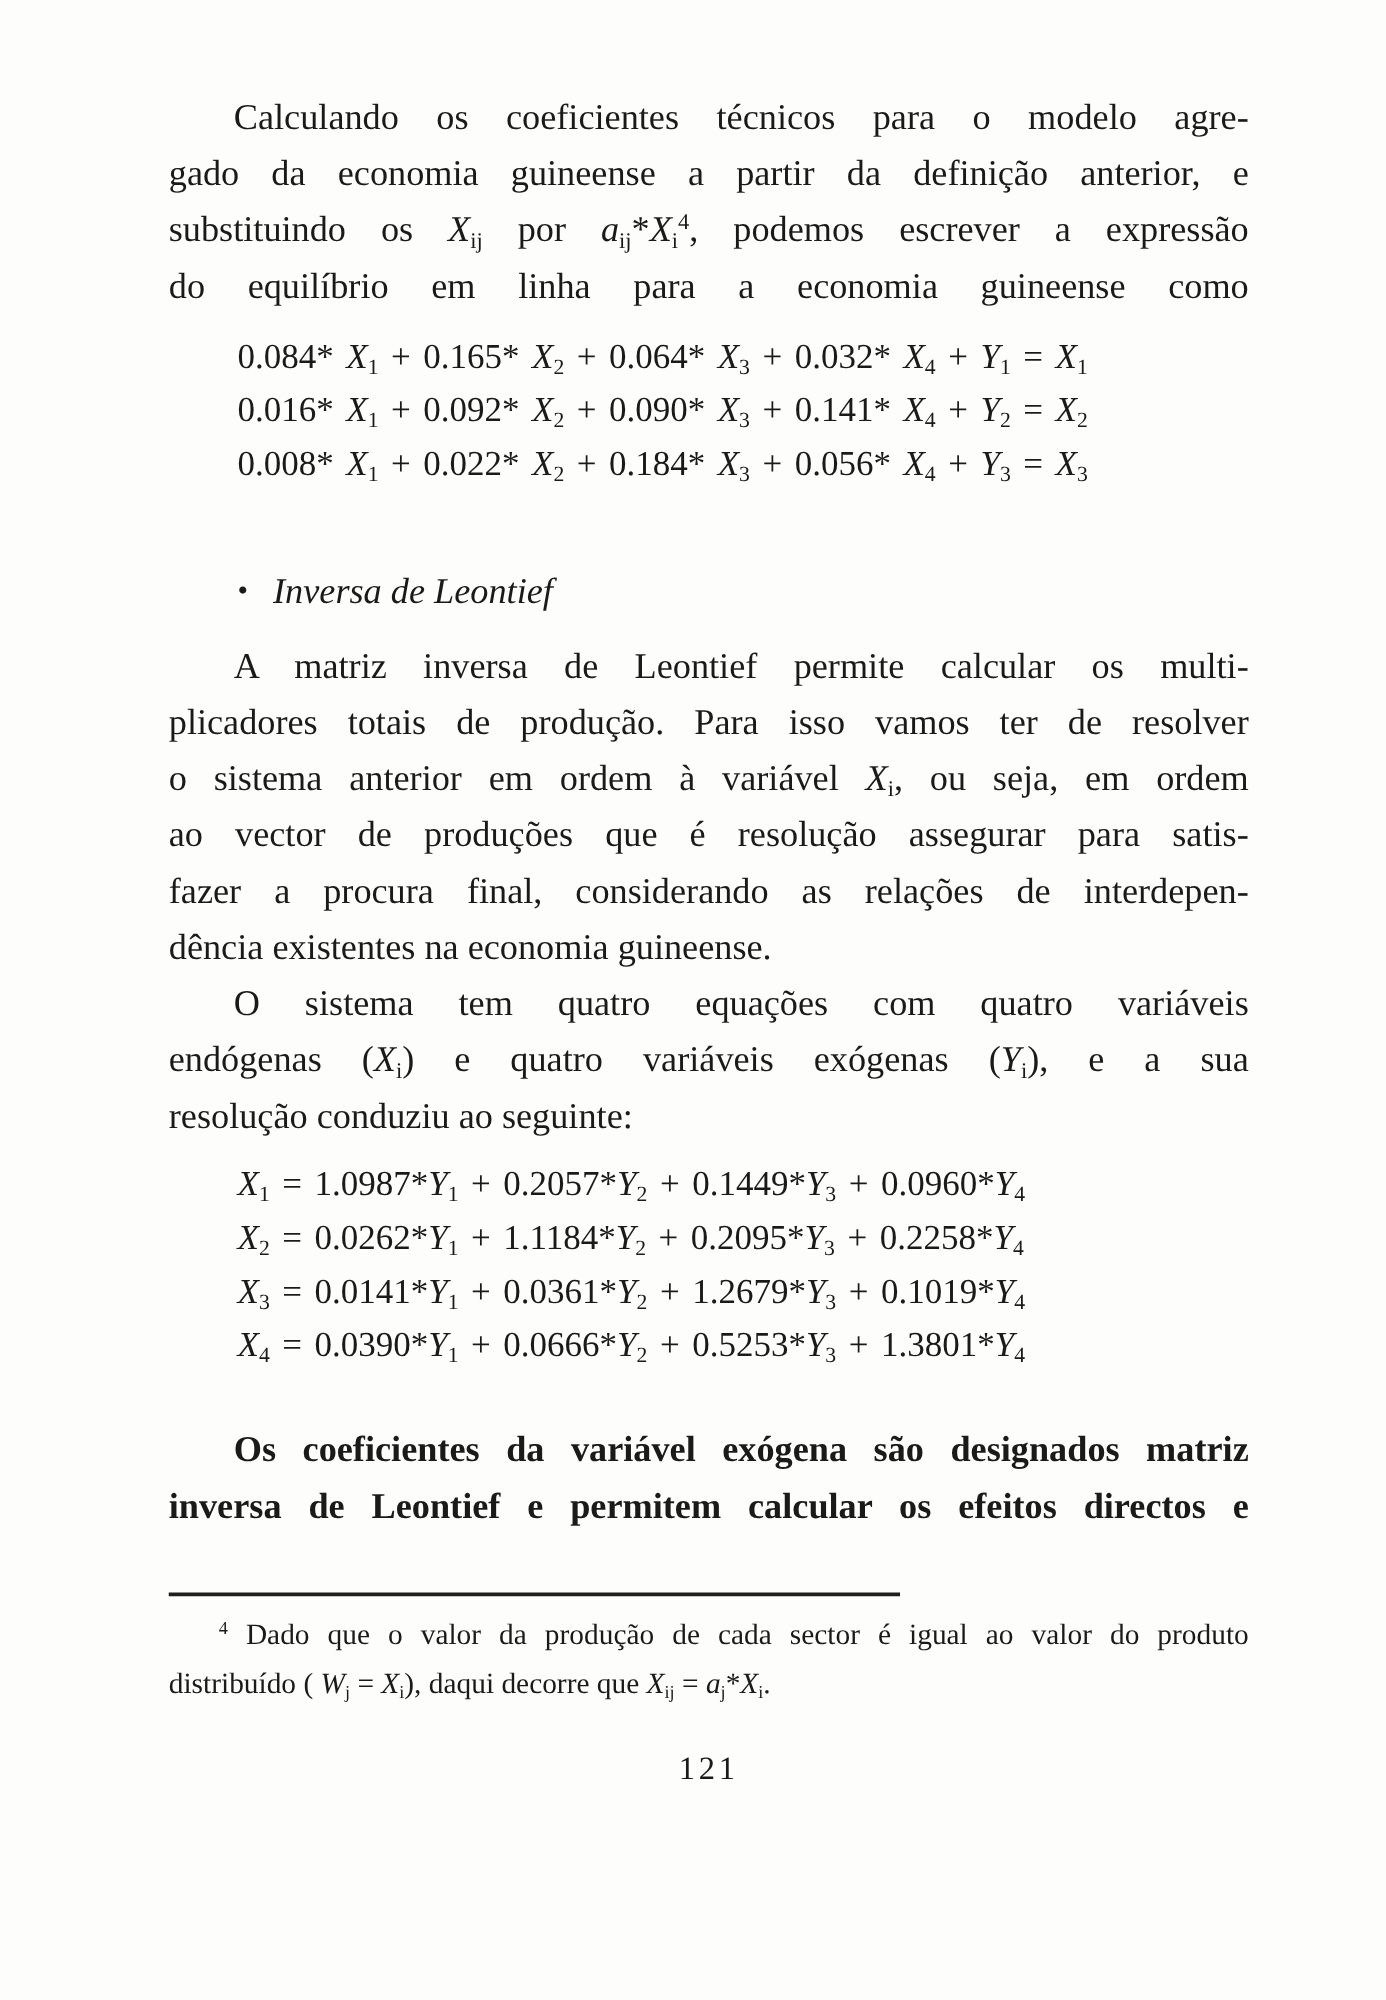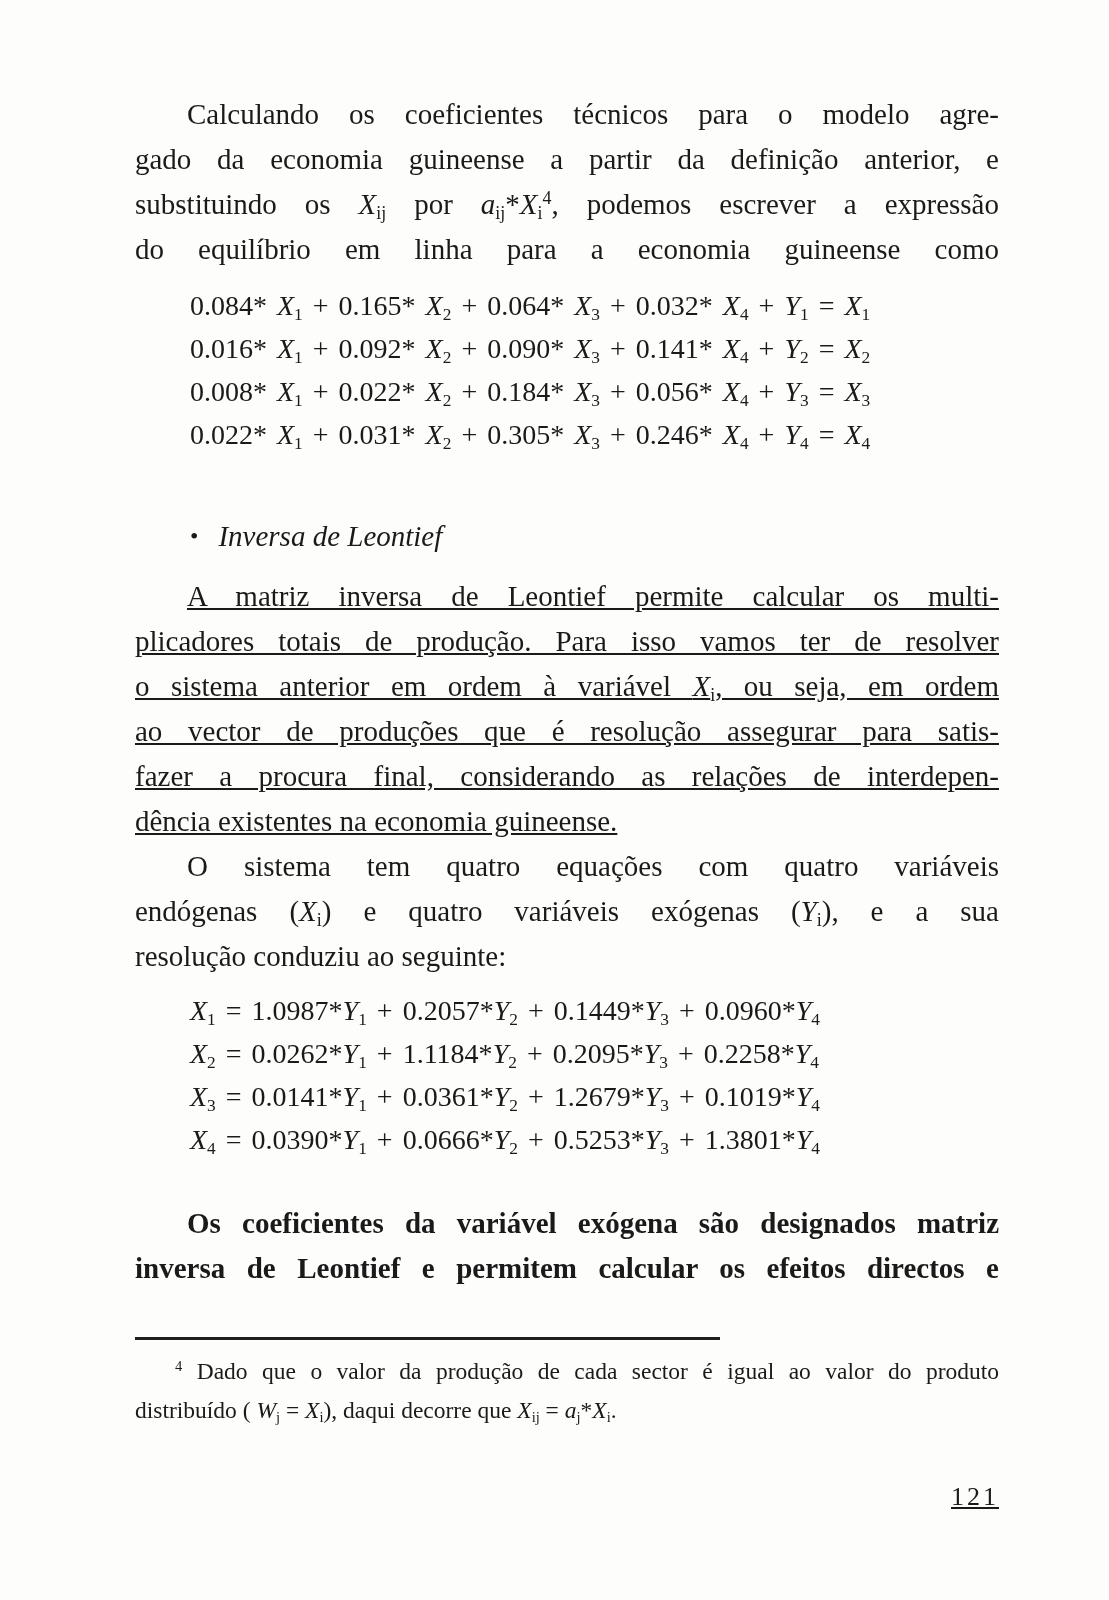--- a/index.html
+++ b/index.html
@@ -8,21 +8,21 @@
     background: #fdfdfb;
   }
   .page {
     position: relative;
     width: 1109px;
     height: 1600px;
     box-sizing: border-box;
     background: #fdfdfb;
     color: #1a1a1a;
     font-family: "Liberation Serif", serif;
-    padding: 92px 110px 0 135px;
+    padding: 72px 110px 0 135px;
     overflow: hidden;
   }
   .para { margin: 0; }
   .line {
     font-size: 29px;
     line-height: 45px;
     text-align: justify;
     text-align-last: justify;
     white-space: normal;
   }
@@ -52,63 +52,61 @@
     font-size: 29px;
     line-height: 44px;
   }
   .heading .bullet {
     font-style: normal;
     font-size: 24px;
     margin-right: 20px;
     vertical-align: 2px;
   }
   .heading .heading-text { font-style: italic; }
-  .para.p2 { margin-top: 8px; text-decoration: underline; }
+  .para.p2 { margin-top: 8px; }
   .equations.block2 { margin-top: 10px; }
   .para.p4 { margin-top: 40px; font-weight: bold; }
   .footnote-area { margin-top: 46px; }
   .rule {
     width: 585px;
     height: 3px;
     background: #1f1f1f;
   }
   .fn-line {
     font-size: 23.5px;
     line-height: 39px;
     text-align: justify;
     text-align-last: justify;
   }
   .fn-lines { margin-top: 12px; }
   .fn-line.indent { text-indent: 40px; }
   .fn-line.last { text-align-last: left; }
   .page-number {
-    margin-top: 52px;
-    text-align: right;
+    margin-top: 33px;
+    text-align: center;
     font-size: 26px;
     letter-spacing: 3px;
-    text-decoration: underline;
   }
 </style>
 </head>
 <body>
 
 <div class="page">
 
   <div class="para">
     <div class="line indent">Calculando os coeficientes técnicos para o modelo agre-</div>
     <div class="line">gado da economia guineense a partir da definição anterior, e</div>
     <div class="line">substituindo os <i>X</i><sub>ij</sub> por <i>a</i><sub>ij</sub>*<i>X</i><sub>i</sub><sup>4</sup>, podemos escrever a expressão</div>
     <div class="line">do equilíbrio em linha para a economia guineense como</div>
   </div>
 
   <div class="equations">
     <div class="eq">0.084* <i>X</i><sub>1</sub> + 0.165* <i>X</i><sub>2</sub> + 0.064* <i>X</i><sub>3</sub> + 0.032* <i>X</i><sub>4</sub> + <i>Y</i><sub>1</sub> = <i>X</i><sub>1</sub></div>
     <div class="eq">0.016* <i>X</i><sub>1</sub> + 0.092* <i>X</i><sub>2</sub> + 0.090* <i>X</i><sub>3</sub> + 0.141* <i>X</i><sub>4</sub> + <i>Y</i><sub>2</sub> = <i>X</i><sub>2</sub></div>
     <div class="eq">0.008* <i>X</i><sub>1</sub> + 0.022* <i>X</i><sub>2</sub> + 0.184* <i>X</i><sub>3</sub> + 0.056* <i>X</i><sub>4</sub> + <i>Y</i><sub>3</sub> = <i>X</i><sub>3</sub></div>
-    <div class="eq">0.022* <i>X</i><sub>1</sub> + 0.031* <i>X</i><sub>2</sub> + 0.305* <i>X</i><sub>3</sub> + 0.246* <i>X</i><sub>4</sub> + <i>Y</i><sub>4</sub> = <i>X</i><sub>4</sub></div>
   </div>
 
   <div class="heading">
     <span class="bullet">•</span><span class="heading-text">Inversa de Leontief</span>
   </div>
 
   <div class="para p2">
     <div class="line indent">A matriz inversa de Leontief permite calcular os multi-</div>
     <div class="line">plicadores totais de produção. Para isso vamos ter de resolver</div>
     <div class="line">o sistema anterior em ordem à variável <i>X</i><sub>i</sub>, ou seja, em ordem</div>

